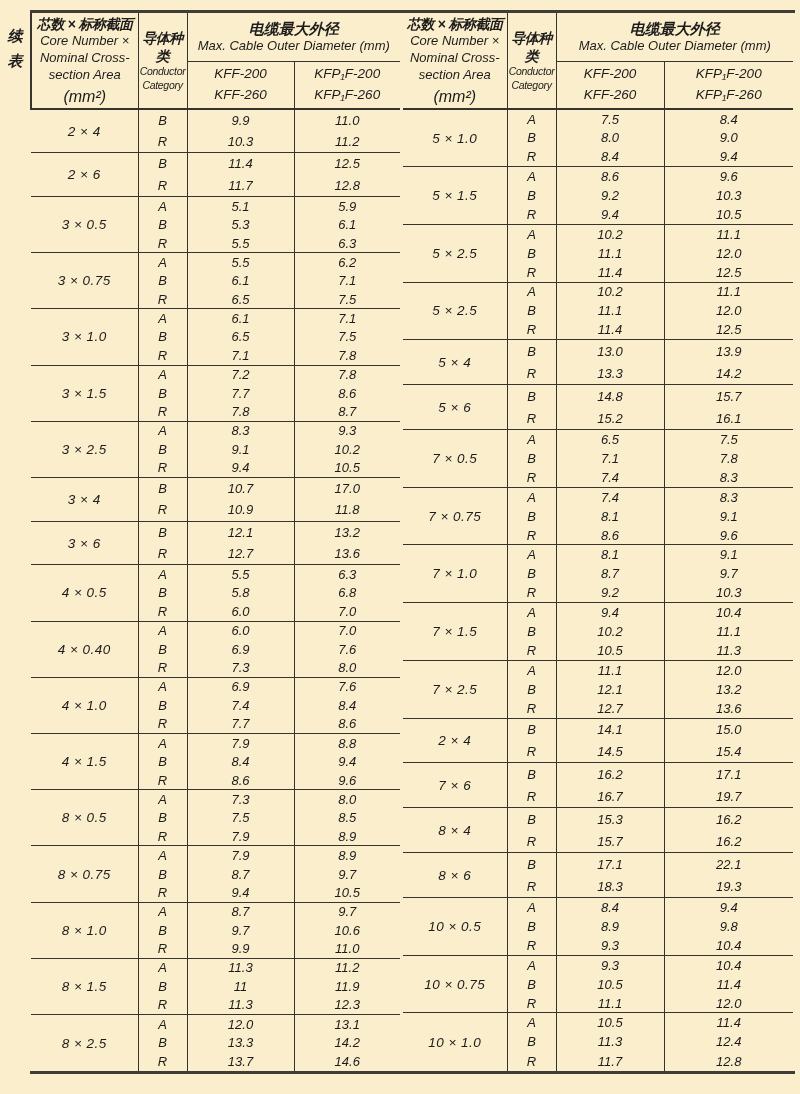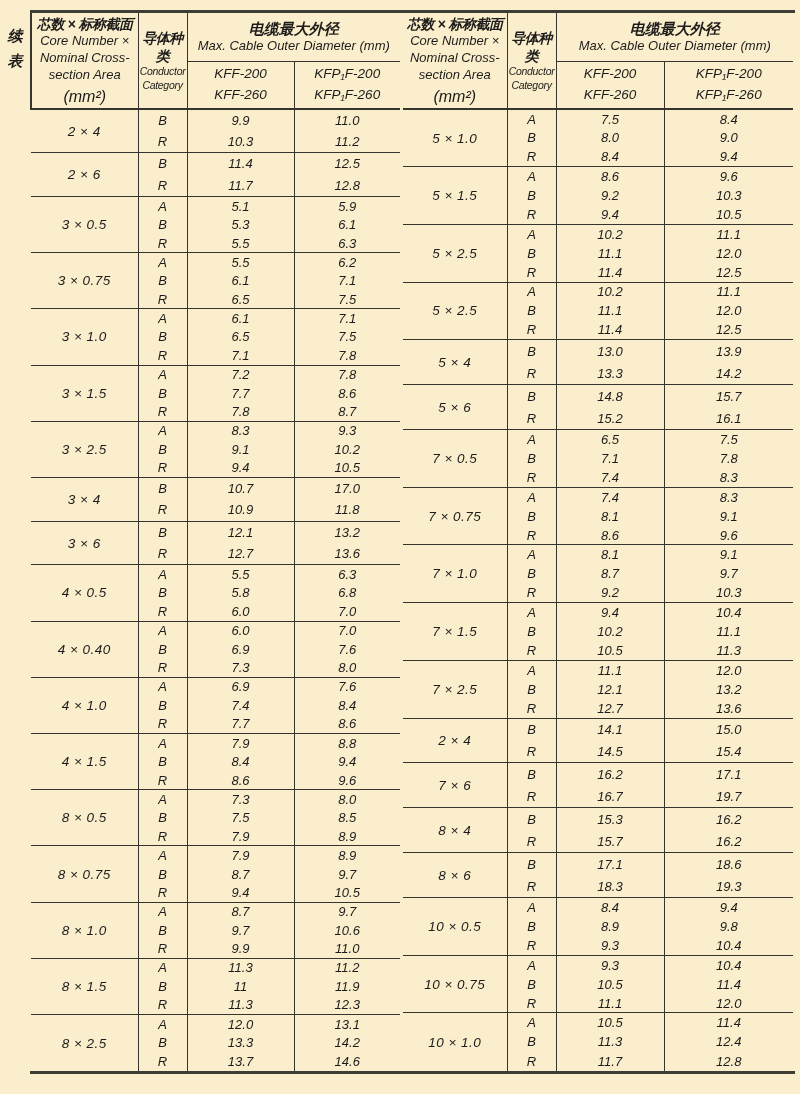--- a/index.html
+++ b/index.html
@@ -602,21 +602,21 @@
           </tr>
           <tr class="g2">
             <td class="cond">R</td>
             <td class="val">15.7</td>
             <td class="val last">16.2</td>
           </tr>
           <tr class="gs g2">
             <td rowspan="2" class="core">8 × 6</td>
             <td class="cond">B</td>
             <td class="val">17.1</td>
-            <td class="val last">18.6</td>
+            <td class="val last">22.1</td>
           </tr>
           <tr class="g2">
             <td class="cond">R</td>
             <td class="val">18.3</td>
             <td class="val last">19.3</td>
           </tr>
           <tr class="gs">
             <td rowspan="3" class="core">10 × 0.5</td>
             <td class="cond">A</td>
             <td class="val">8.4</td>

